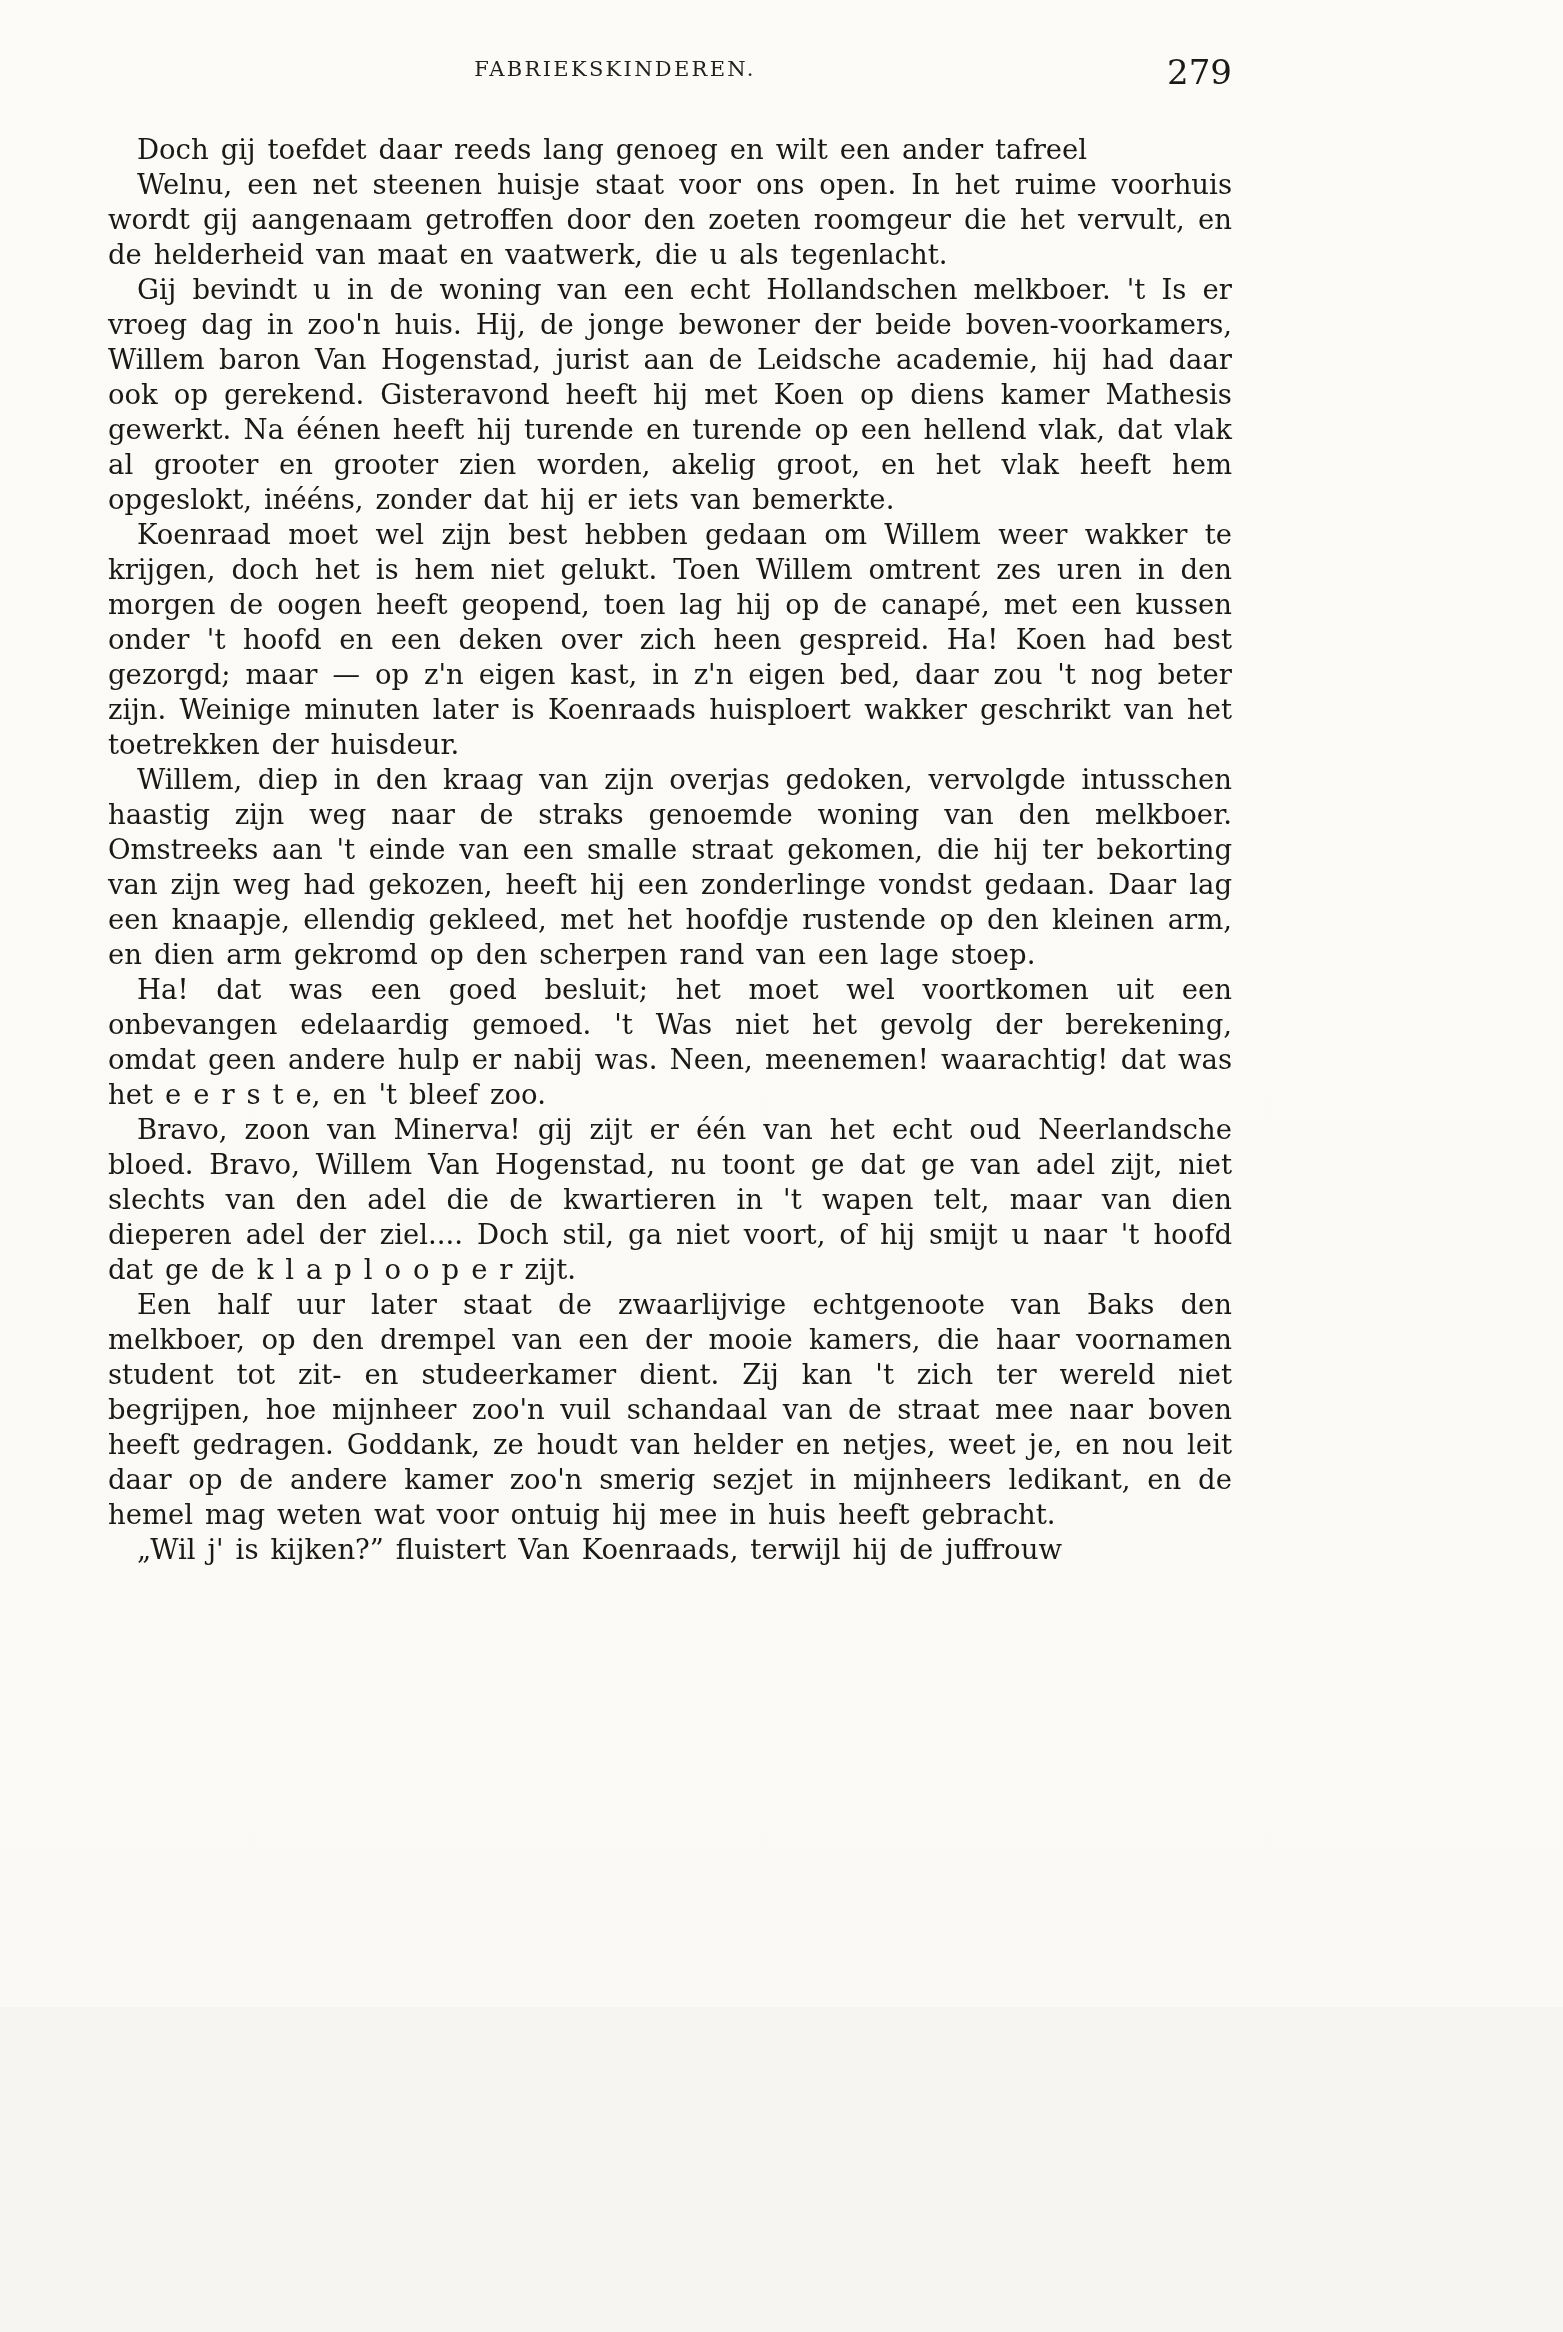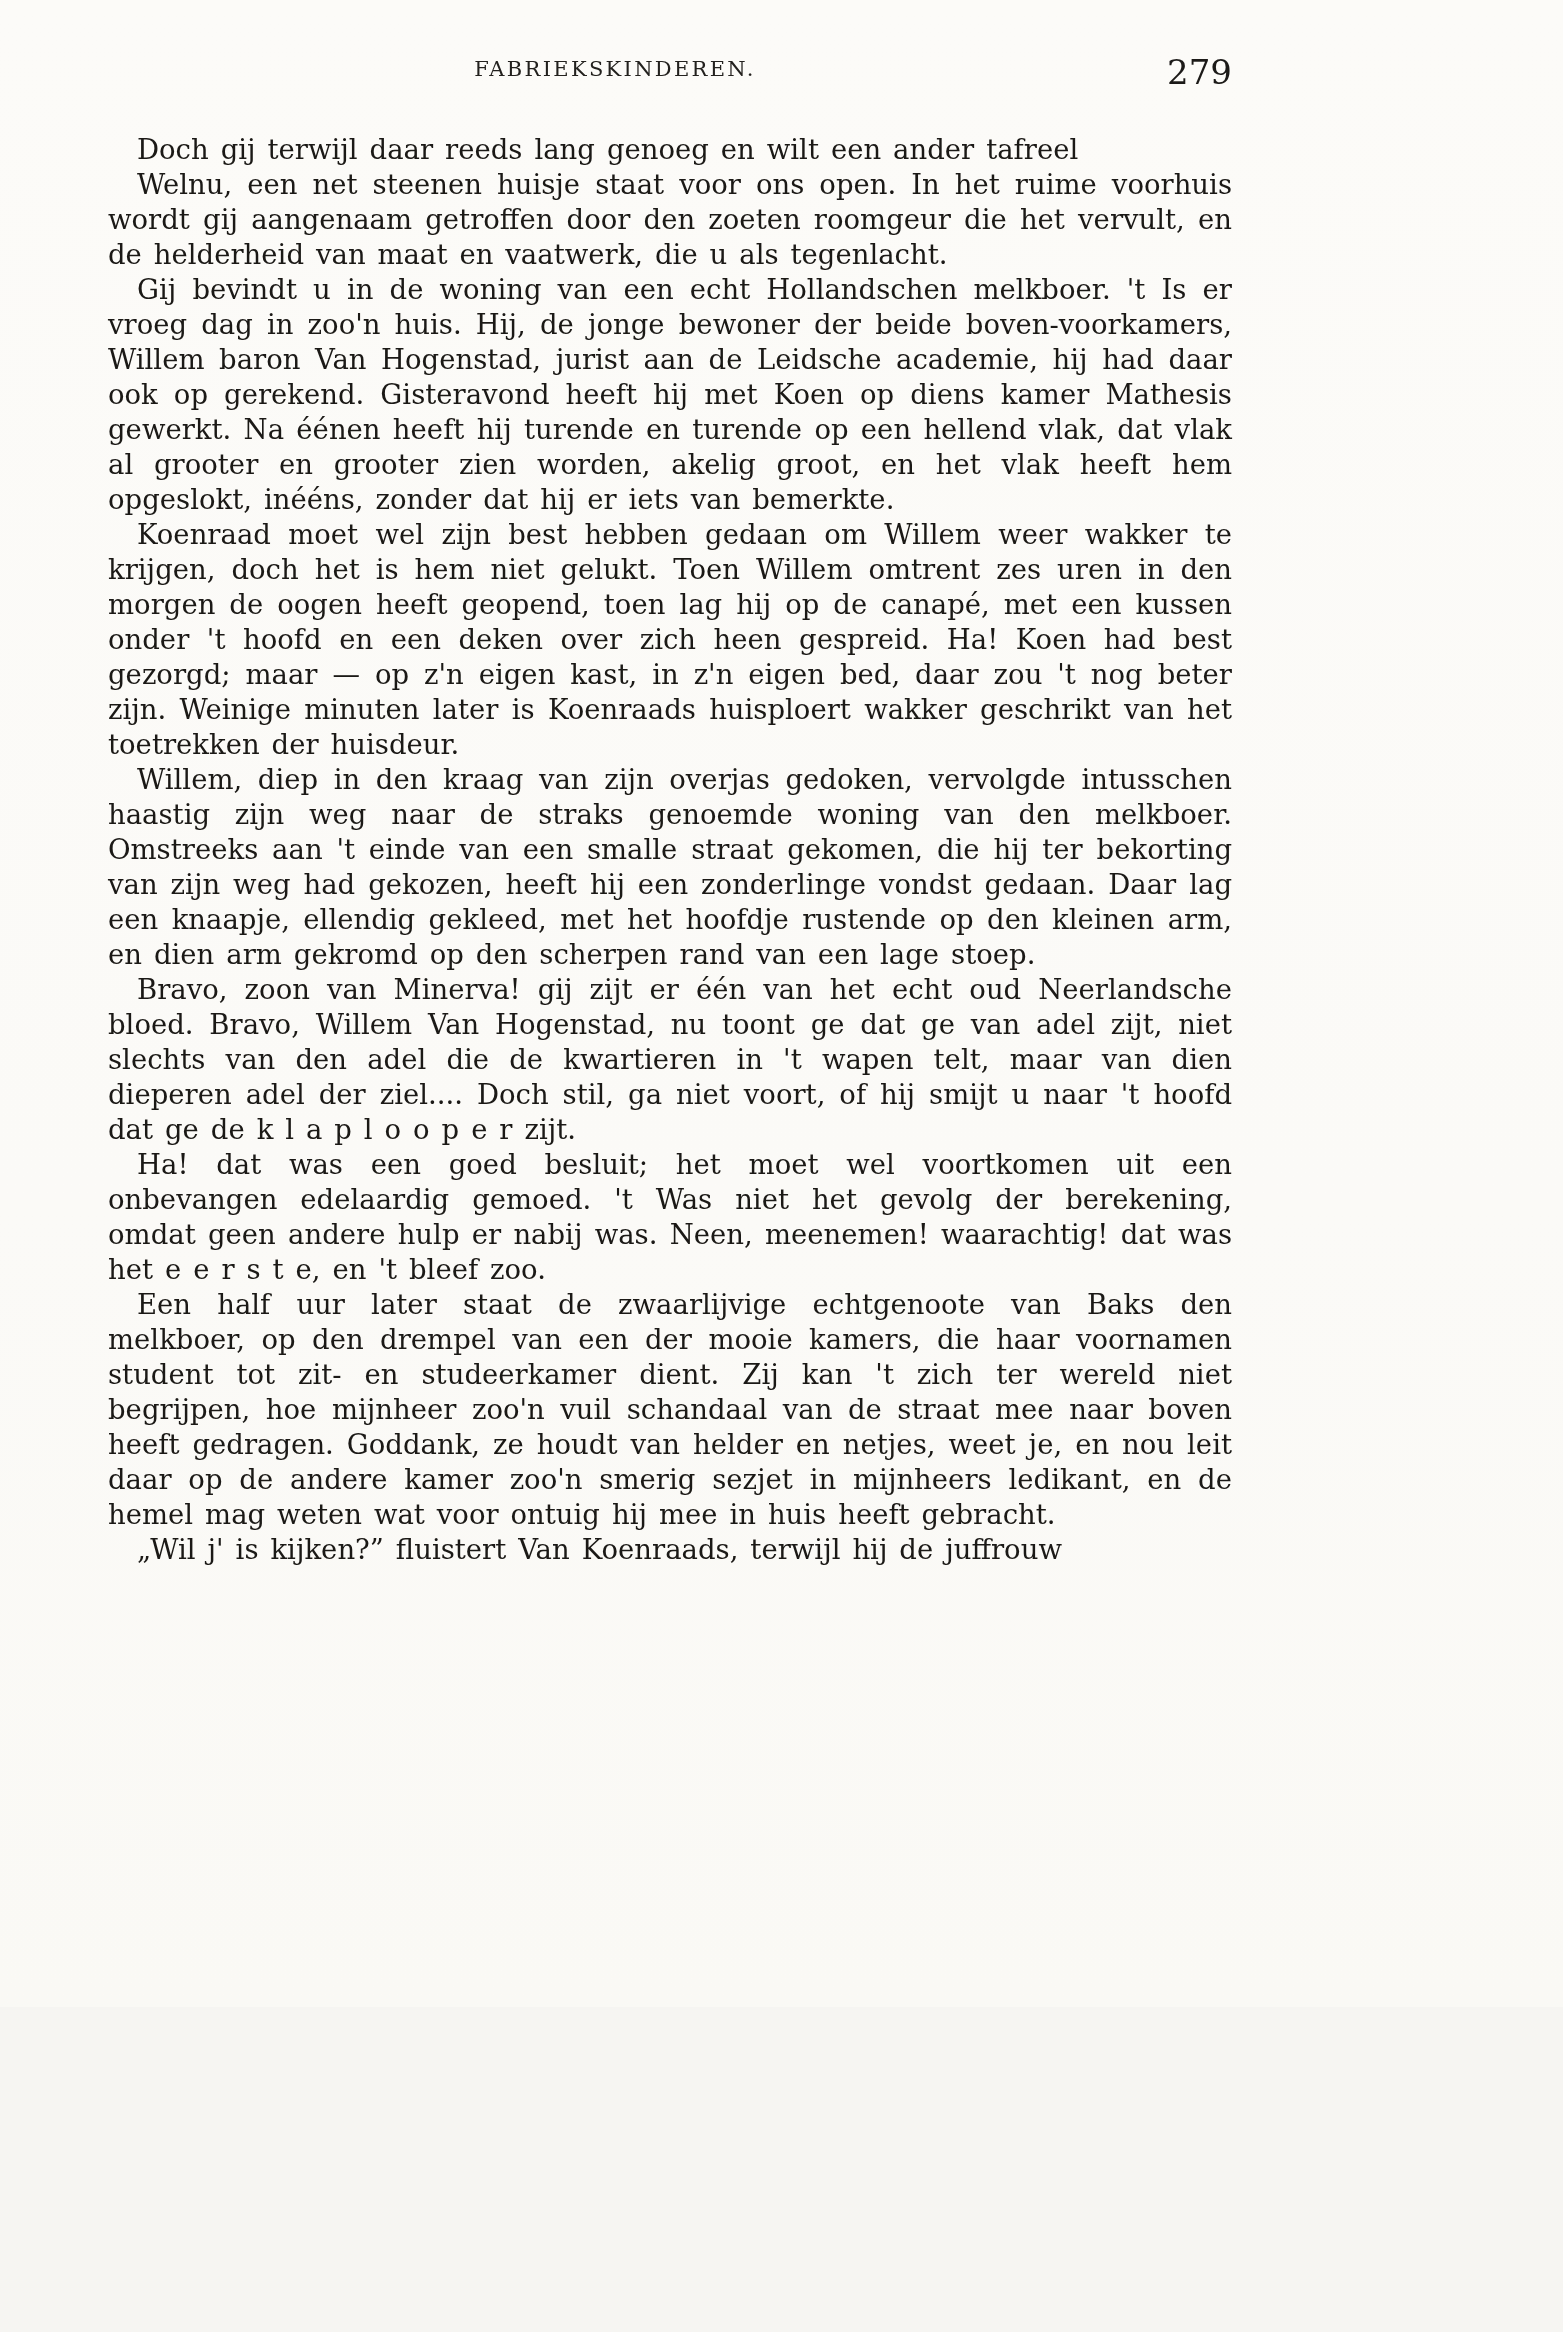--- a/index.html
+++ b/index.html
@@ -66,26 +66,26 @@
 
 <div class="page">
   <div class="text-col">
 
     <div class="page-header">
       <div class="running-title">FABRIEKSKINDEREN.</div>
       <div class="page-number">279</div>
     </div>
 
     <div class="page-body">
-      <p>Doch gij terwijl daar reeds lang genoeg en wilt een ander tafreel</p>
+      <p>Doch gij toefdet daar reeds lang genoeg en wilt een ander tafreel</p>
       <p>Welnu, een net steenen huisje staat voor ons open. In het ruime voorhuis wordt gij aangenaam getroffen door den zoeten roomgeur die het vervult, en de helderheid van maat en vaatwerk, die u als tegenlacht.</p>
       <p>Gij bevindt u in de woning van een echt Hollandschen melkboer. 't Is er vroeg dag in zoo'n huis. Hij, de jonge bewoner der beide boven-voorkamers, Willem baron Van Hogenstad, jurist aan de Leidsche academie, hij had daar ook op gerekend. Gisteravond heeft hij met Koen op diens kamer Mathesis gewerkt. Na éénen heeft hij turende en turende op een hellend vlak, dat vlak al grooter en grooter zien worden, akelig groot, en het vlak heeft hem opgeslokt, inééns, zonder dat hij er iets van bemerkte.</p>
       <p>Koenraad moet wel zijn best hebben gedaan om Willem weer wakker te krijgen, doch het is hem niet gelukt. Toen Willem omtrent zes uren in den morgen de oogen heeft geopend, toen lag hij op de canapé, met een kussen onder 't hoofd en een deken over zich heen gespreid. Ha! Koen had best gezorgd; maar — op z'n eigen kast, in z'n eigen bed, daar zou 't nog beter zijn. Weinige minuten later is Koenraads huisploert wakker geschrikt van het toetrekken der huisdeur.</p>
       <p>Willem, diep in den kraag van zijn overjas gedoken, vervolgde intusschen haastig zijn weg naar de straks genoemde woning van den melkboer. Omstreeks aan 't einde van een smalle straat gekomen, die hij ter bekorting van zijn weg had gekozen, heeft hij een zonderlinge vondst gedaan. Daar lag een knaapje, ellendig gekleed, met het hoofdje rustende op den kleinen arm, en dien arm gekromd op den scherpen rand van een lage stoep.</p>
+      <p>Ha! dat was een goed besluit; het moet wel voortkomen uit een onbevangen edelaardig gemoed. 't Was niet het gevolg der berekening, omdat geen andere hulp er nabij was. Neen, meenemen! waarachtig! dat was het e e r s t e, en 't bleef zoo.</p>
       <p>Bravo, zoon van Minerva! gij zijt er één van het echt oud Neerlandsche bloed. Bravo, Willem Van Hogenstad, nu toont ge dat ge van adel zijt, niet slechts van den adel die de kwartieren in 't wapen telt, maar van dien dieperen adel der ziel.... Doch stil, ga niet voort, of hij smijt u naar 't hoofd dat ge de k l a p l o o p e r zijt.</p>
-      <p>Ha! dat was een goed besluit; het moet wel voortkomen uit een onbevangen edelaardig gemoed. 't Was niet het gevolg der berekening, omdat geen andere hulp er nabij was. Neen, meenemen! waarachtig! dat was het e e r s t e, en 't bleef zoo.</p>
       <p>Een half uur later staat de zwaarlijvige echtgenoote van Baks den melkboer, op den drempel van een der mooie kamers, die haar voornamen student tot zit- en studeerkamer dient. Zij kan 't zich ter wereld niet begrijpen, hoe mijnheer zoo'n vuil schandaal van de straat mee naar boven heeft gedragen. Goddank, ze houdt van helder en netjes, weet je, en nou leit daar op de andere kamer zoo'n smerig sezjet in mijnheers ledikant, en de hemel mag weten wat voor ontuig hij mee in huis heeft gebracht.</p>
       <p>„Wil j' is kijken?” fluistert Van Koenraads, terwijl hij de juffrouw</p>
     </div>
 
   </div>
 </div>
 
 
 </body></html>

